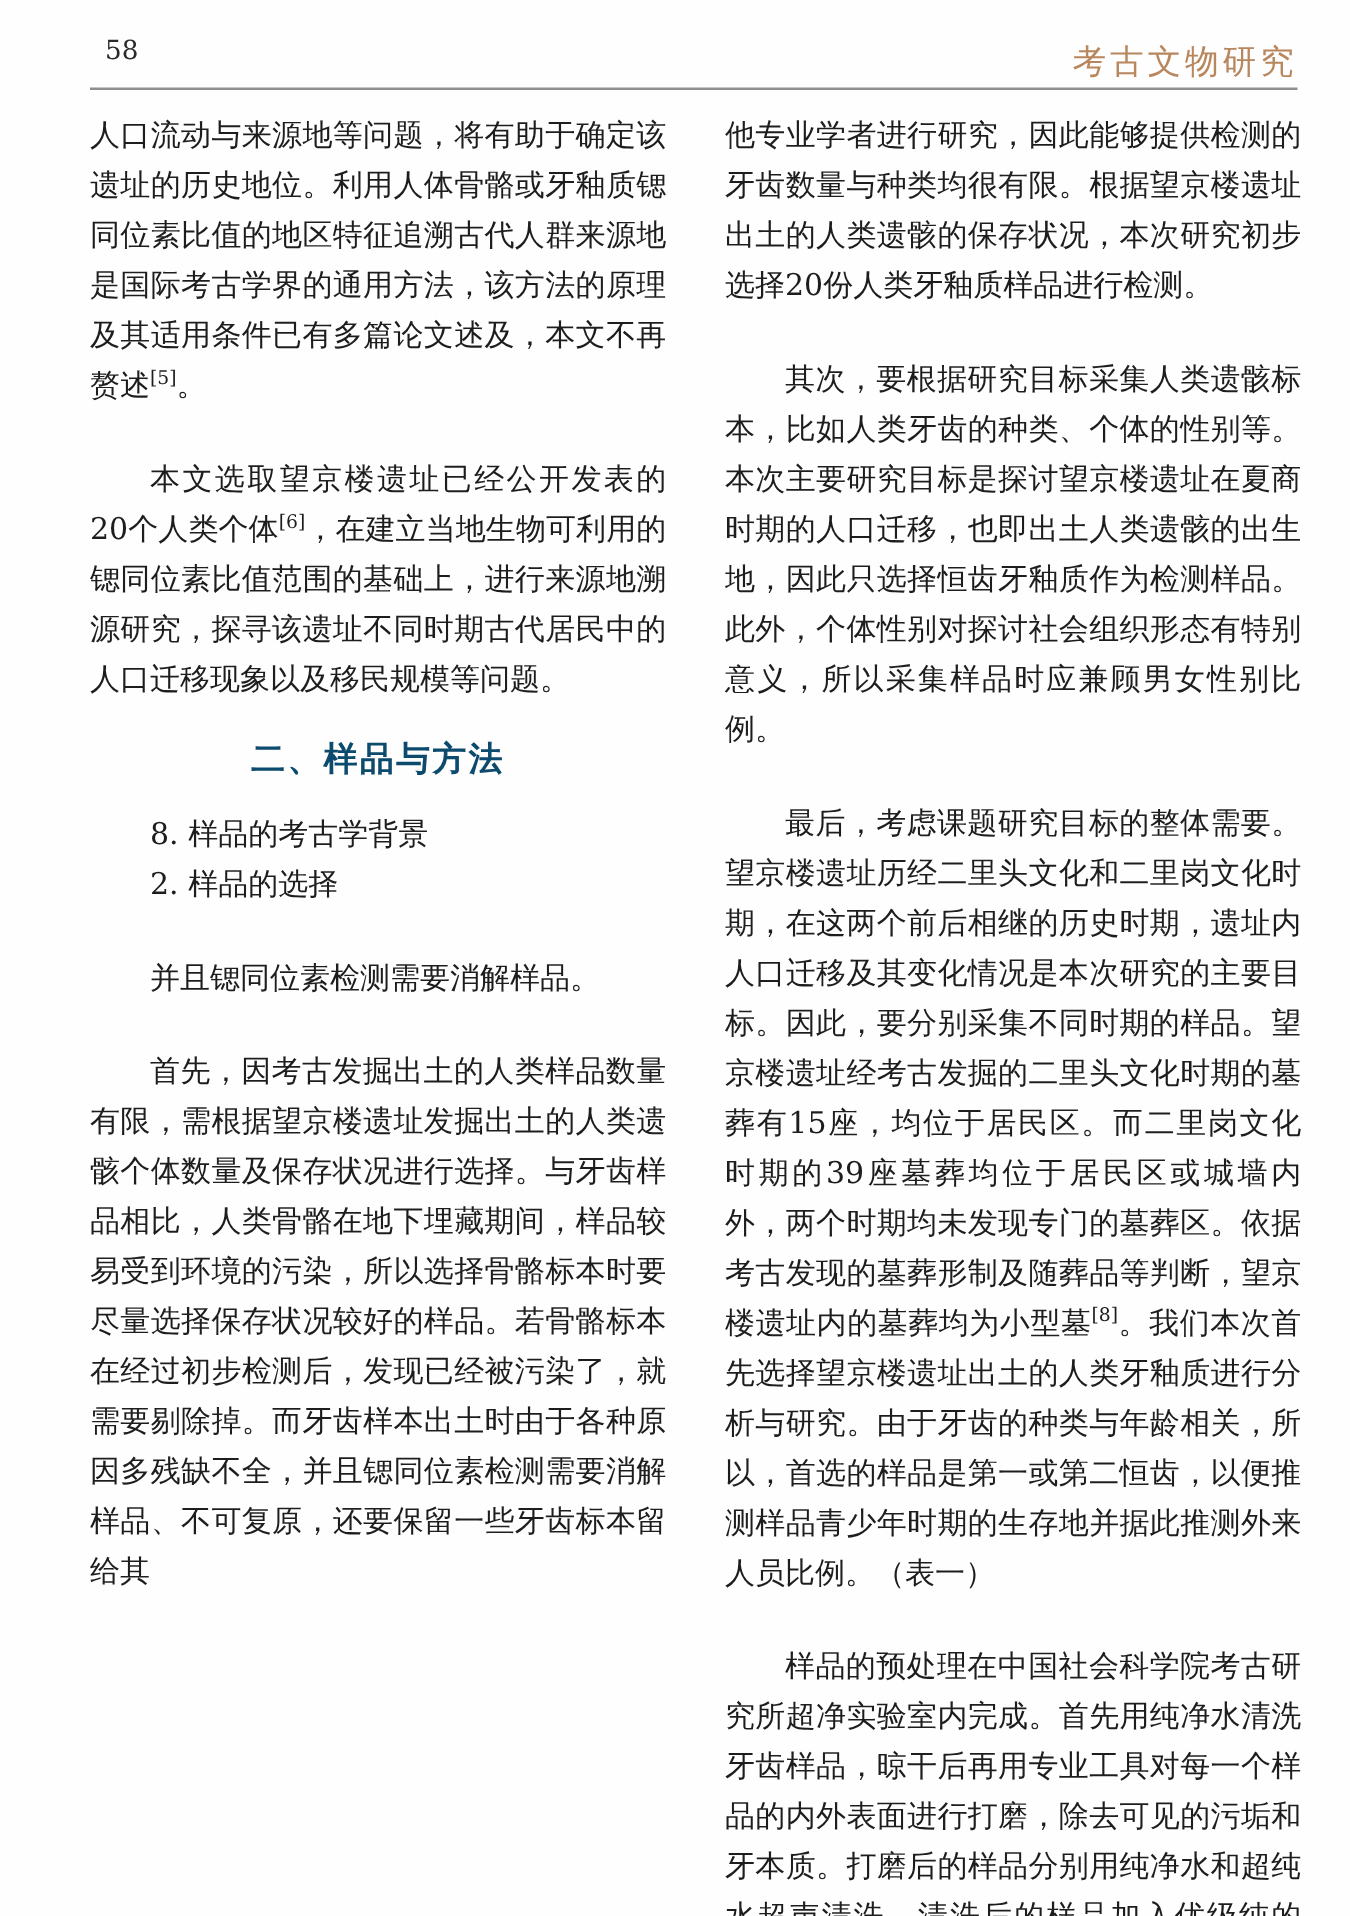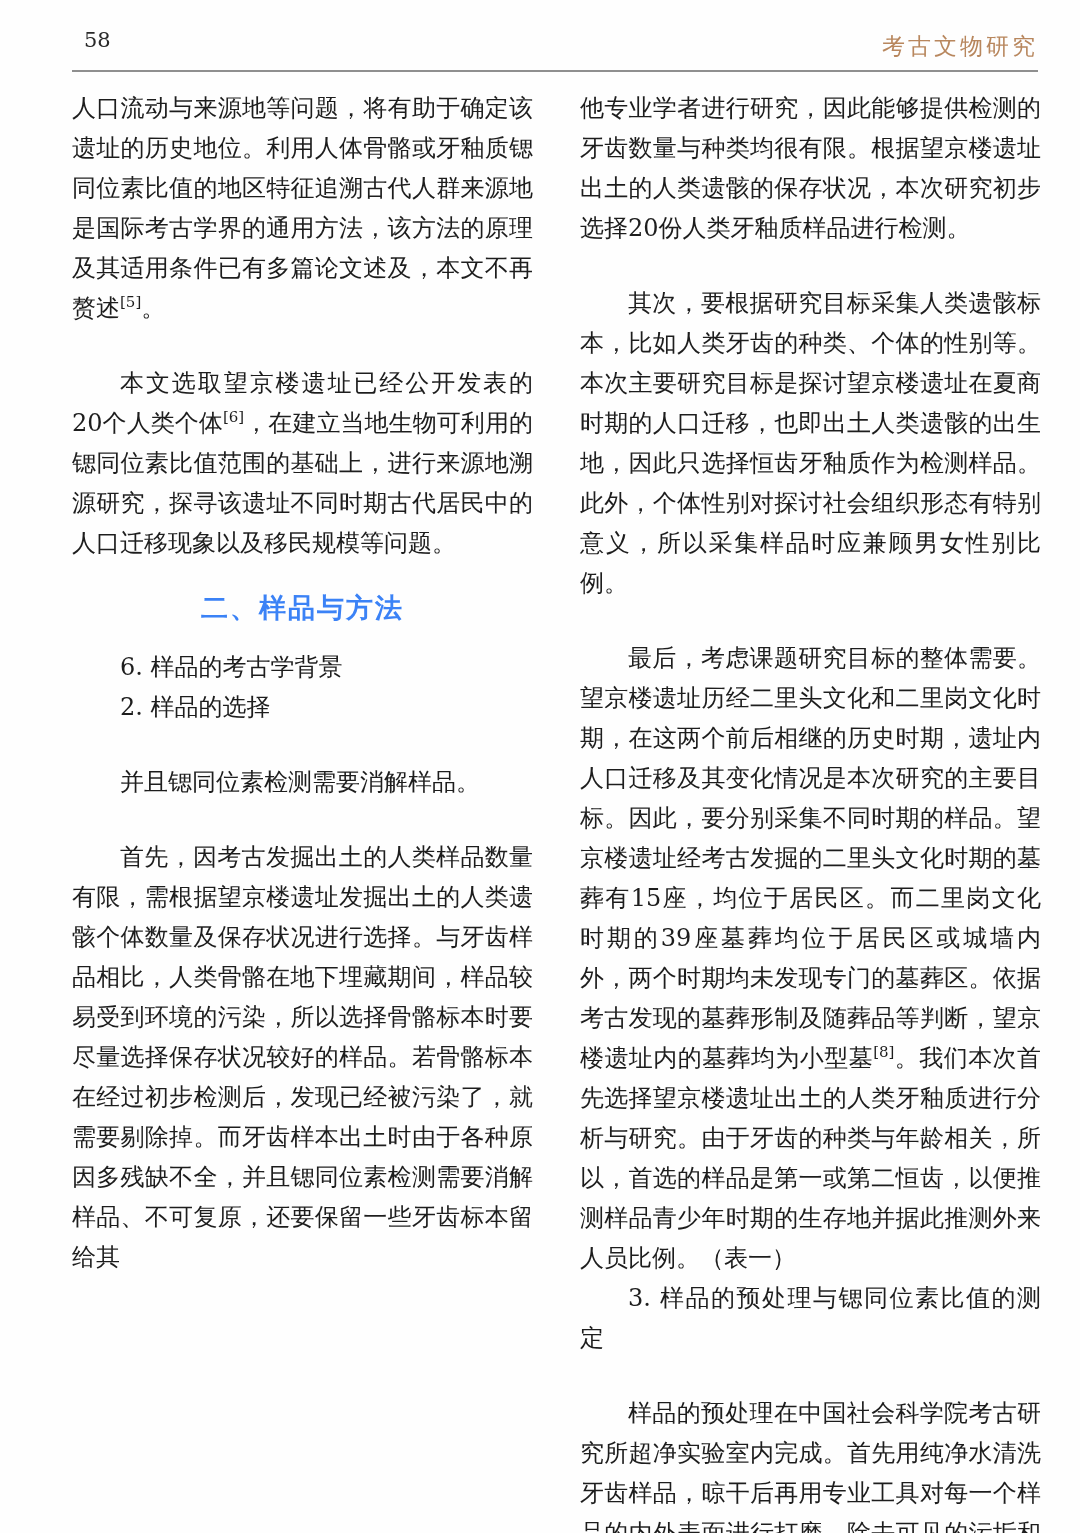--- a/index.html
+++ b/index.html
@@ -25,21 +25,21 @@
     left: 12px;
     top: 2px;
     font-size: 21px;
     color: #2a2a2a;
   }
   .journal-title {
     position: absolute;
     right: 0;
     top: 5px;
     font-family: "DejaVu Sans", sans-serif;
-    font-size: 23px;
+    font-size: 27px;
     font-weight: 500;
     letter-spacing: 3px;
     color: #b8875e;
   }
   .header-rule {
     position: absolute;
     top: 70px;
     left: 72px;
     width: 966px;
     height: 2px;
@@ -61,21 +61,21 @@
   }
   .para { margin: 0; }
   .para.indent { text-indent: 2em; margin-top: 35px; }
   .section-heading {
     font-family: "DejaVu Sans", sans-serif;
     font-weight: bold;
     font-size: 27px;
     letter-spacing: 2px;
     text-align: center;
     text-indent: 0;
-    color: #3b82f6;
+    color: #0c4a6e;
     margin: 25px 0 19px 0;
     line-height: 40px;
   }
   .subheading {
     margin: 0;
     text-indent: 2em;
   }
   sup.fnref {
     font-size: 15px;
     line-height: 0;
@@ -90,26 +90,25 @@
   <header class="page-header">
     <span class="page-number">58</span>
     <span class="journal-title">考古文物研究</span>
   </header>
   <div class="header-rule"></div>
   <main class="content">
     <section class="column column-left">
         <p class="para">人口流动与来源地等问题，将有助于确定该遗址的历史地位。利用人体骨骼或牙釉质锶同位素比值的地区特征追溯古代人群来源地是国际考古学界的通用方法，该方法的原理及其适用条件已有多篇论文述及，本文不再赘述<sup class="fnref">[5]</sup>。</p>
         <p class="para indent">本文选取望京楼遗址已经公开发表的20个人类个体<sup class="fnref">[6]</sup>，在建立当地生物可利用的锶同位素比值范围的基础上，进行来源地溯源研究，探寻该遗址不同时期古代居民中的人口迁移现象以及移民规模等问题。</p>
         <h2 class="section-heading">二、样品与方法</h2>
-        <p class="subheading">6. 样品的考古学背景</p>
+        <p class="subheading">8. 样品的考古学背景</p>
         <p class="subheading">2. 样品的选择</p>
         <p class="para indent">并且锶同位素检测需要消解样品。</p>
         <p class="para indent">首先，因考古发掘出土的人类样品数量有限，需根据望京楼遗址发掘出土的人类遗骸个体数量及保存状况进行选择。与牙齿样品相比，人类骨骼在地下埋藏期间，样品较易受到环境的污染，所以选择骨骼标本时要尽量选择保存状况较好的样品。若骨骼标本在经过初步检测后，发现已经被污染了，就需要剔除掉。而牙齿样本出土时由于各种原因多残缺不全，并且锶同位素检测需要消解样品、不可复原，还要保留一些牙齿标本留给其</p>
       </section>
     <section class="column column-right">
         <p class="para">他专业学者进行研究，因此能够提供检测的牙齿数量与种类均很有限。根据望京楼遗址出土的人类遗骸的保存状况，本次研究初步选择20份人类牙釉质样品进行检测。</p>
         <p class="para indent">其次，要根据研究目标采集人类遗骸标本，比如人类牙齿的种类、个体的性别等。本次主要研究目标是探讨望京楼遗址在夏商时期的人口迁移，也即出土人类遗骸的出生地，因此只选择恒齿牙釉质作为检测样品。此外，个体性别对探讨社会组织形态有特别意义，所以采集样品时应兼顾男女性别比例。</p>
         <p class="para indent">最后，考虑课题研究目标的整体需要。望京楼遗址历经二里头文化和二里岗文化时期，在这两个前后相继的历史时期，遗址内人口迁移及其变化情况是本次研究的主要目标。因此，要分别采集不同时期的样品。望京楼遗址经考古发掘的二里头文化时期的墓葬有15座，均位于居民区。而二里岗文化时期的39座墓葬均位于居民区或城墙内外，两个时期均未发现专门的墓葬区。依据考古发现的墓葬形制及随葬品等判断，望京楼遗址内的墓葬均为小型墓<sup class="fnref">[8]</sup>。我们本次首先选择望京楼遗址出土的人类牙釉质进行分析与研究。由于牙齿的种类与年龄相关，所以，首选的样品是第一或第二恒齿，以便推测样品青少年时期的生存地并据此推测外来人员比例。（表一）</p>
-        <p class="subheading">3. 样品的预处理与锶同位素比值的测定</p>
         <p class="para indent">样品的预处理在中国社会科学院考古研究所超净实验室内完成。首先用纯净水清洗牙齿样品，晾干后再用专业工具对每一个样品的内外表面进行打磨，除去可见的污垢和牙本质。打磨后的样品分别用纯净水和超纯水超声清洗。清洗后的样品加入优级纯的5%稀醋酸浸泡去除碳酸盐，然后再用超纯水超声清洗样品。清洗后的样品经恒温干燥后，于高温下灰化处理，对</p>
       </section>
   </main>
 </div>
 
 </body></html>

